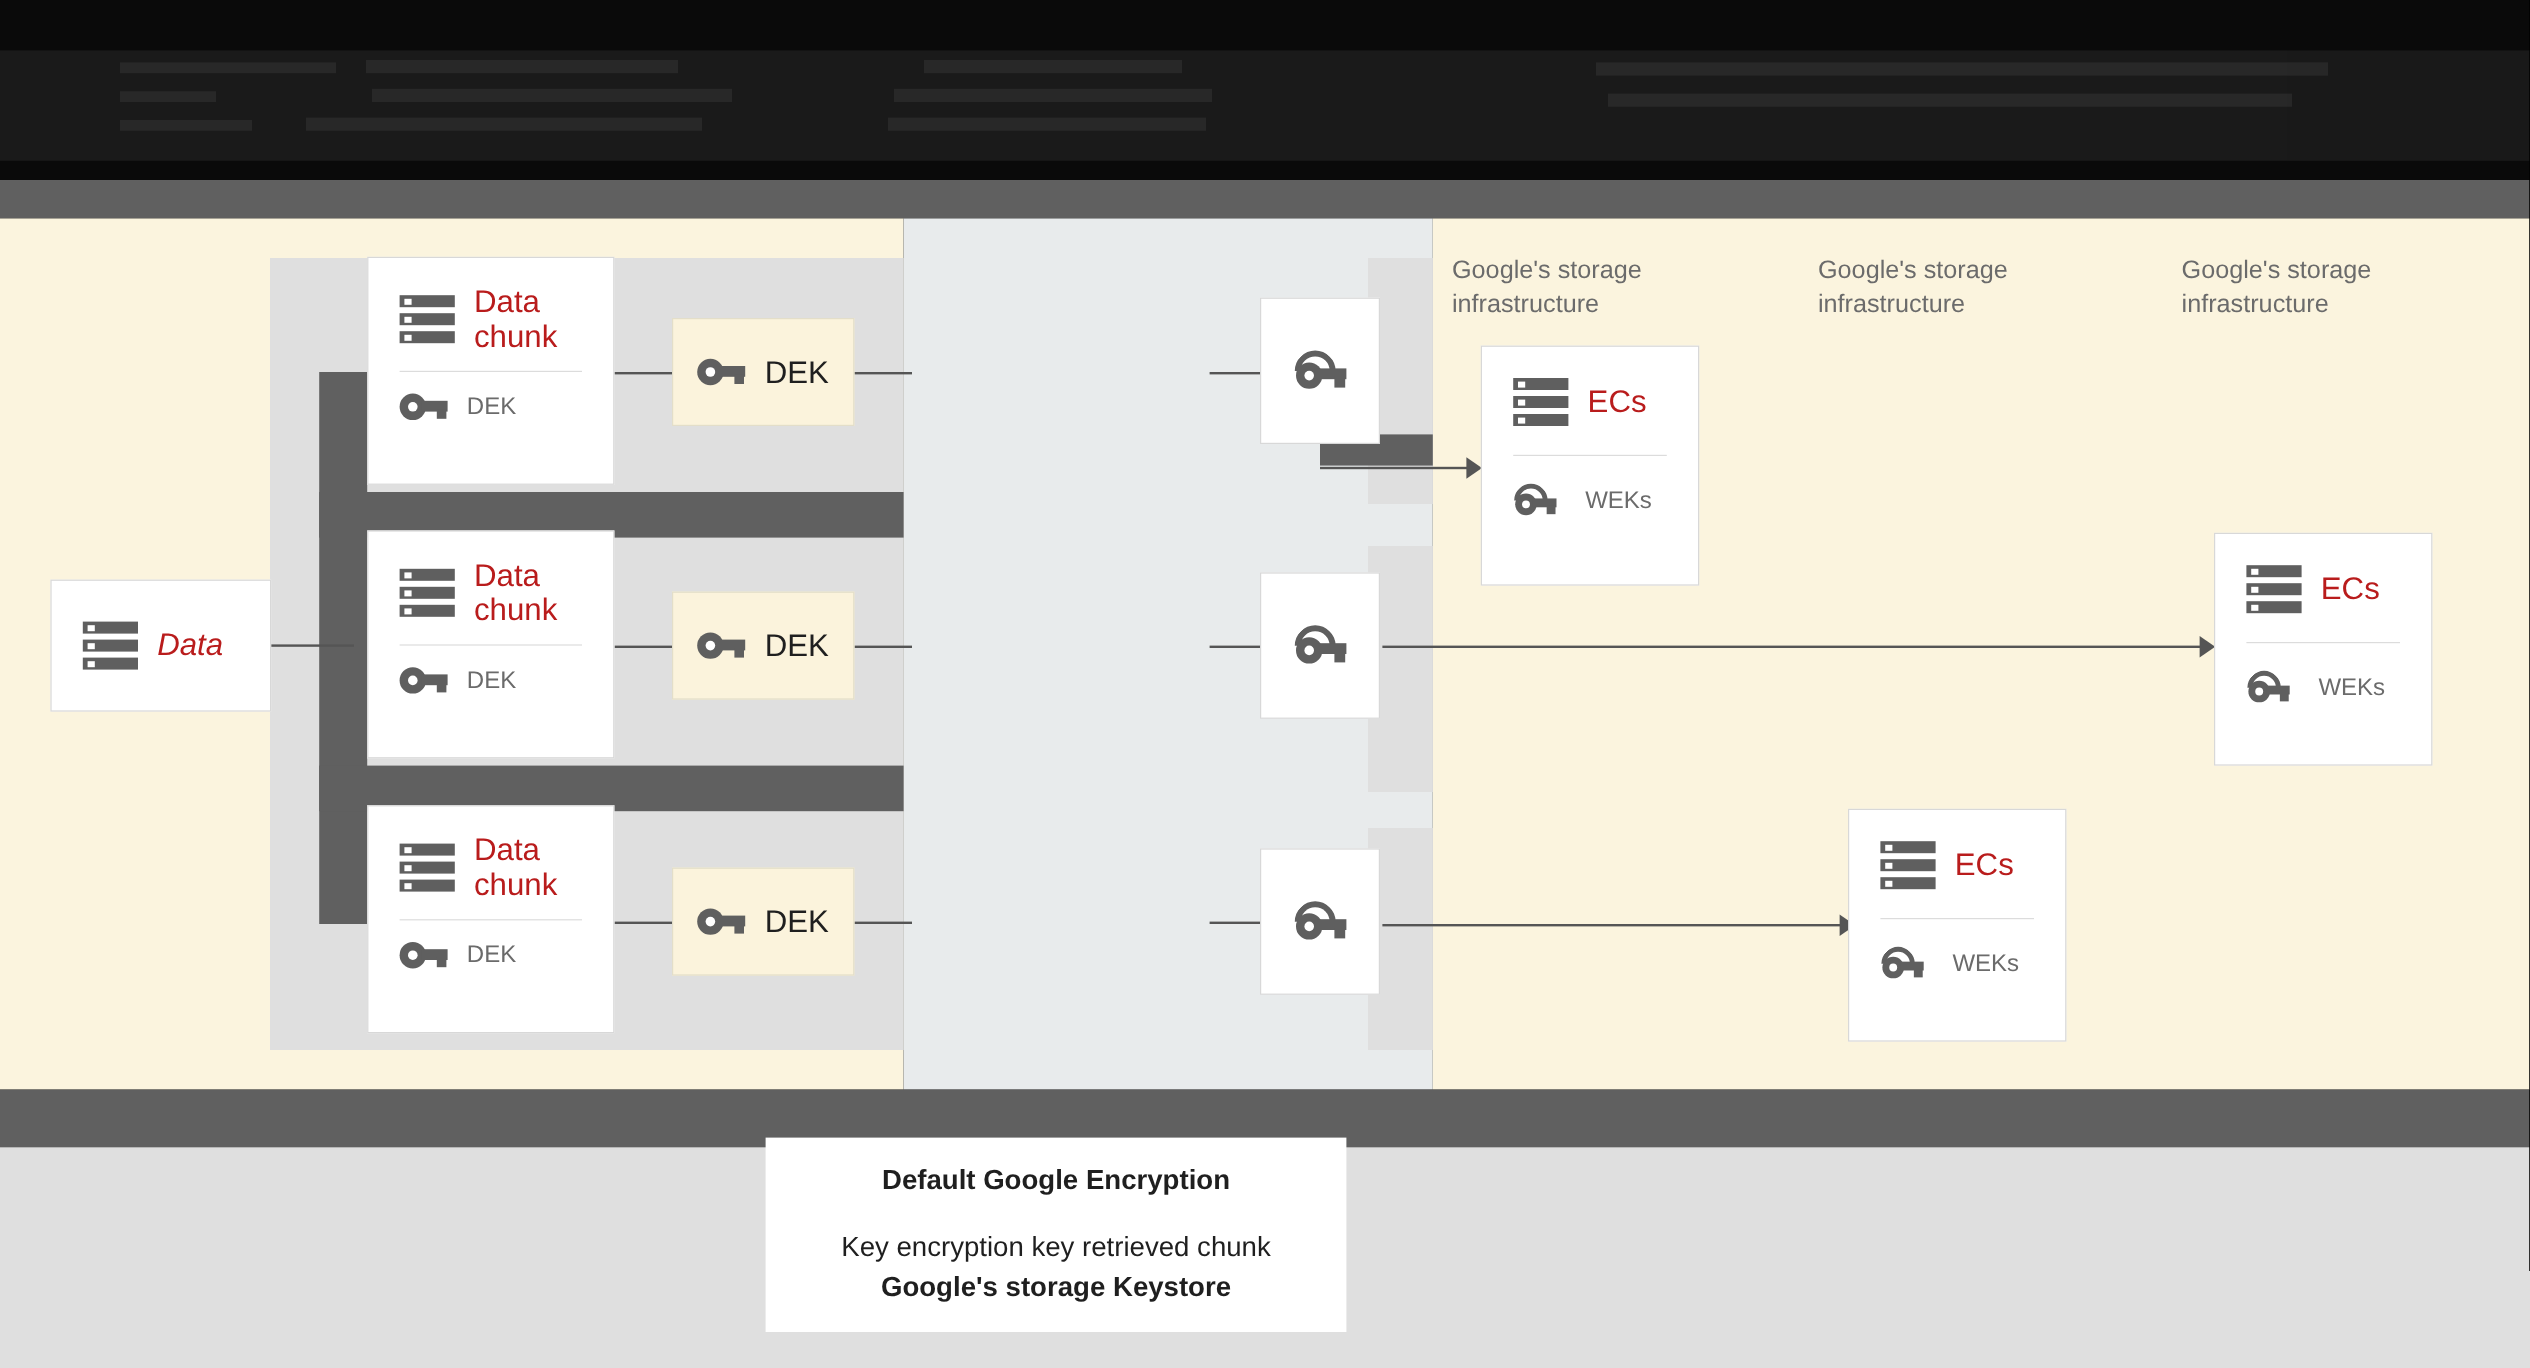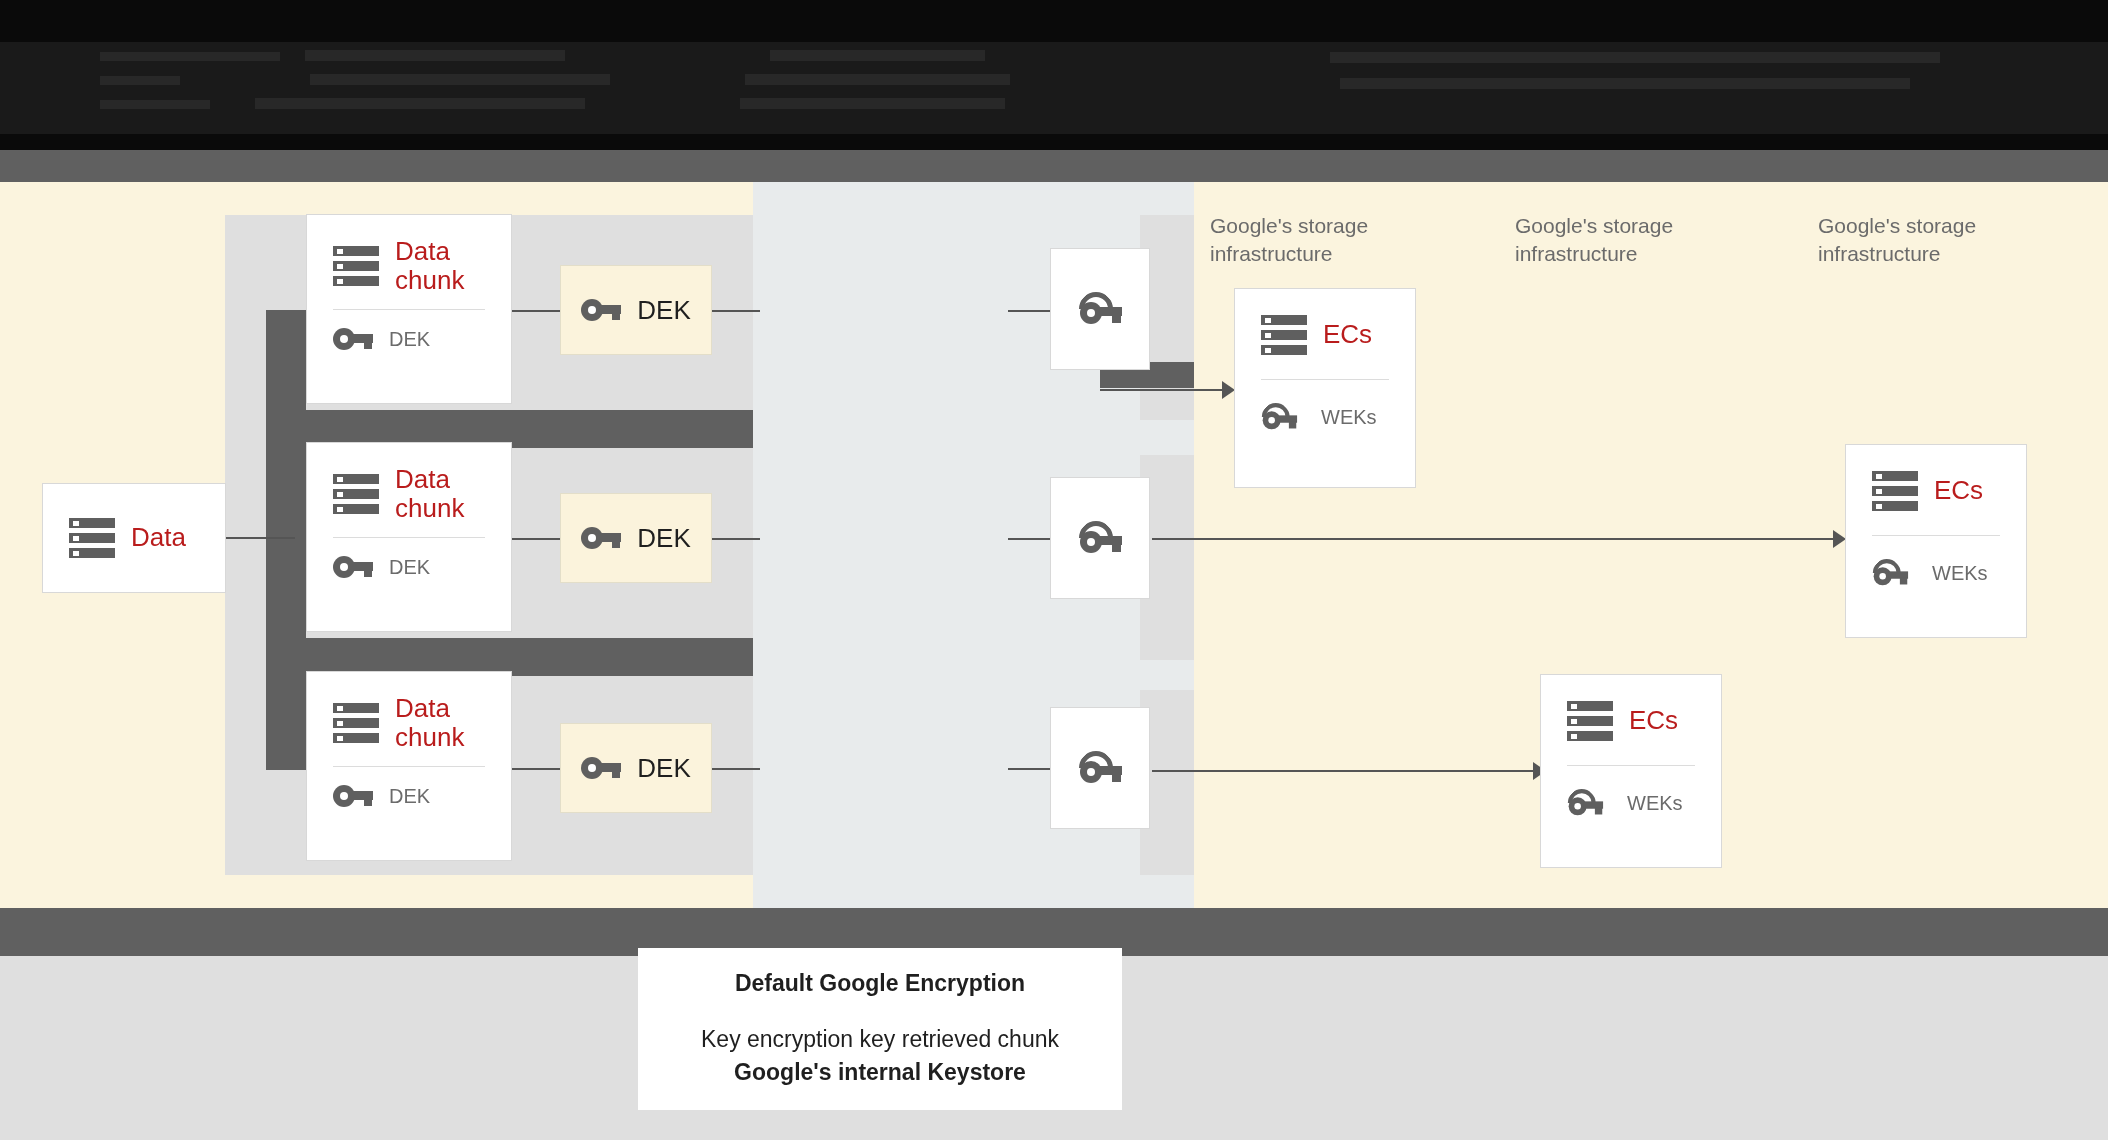--- a/index.html
+++ b/index.html
@@ -147,21 +147,21 @@
   <div class="arrowline" style="left:1100px;top:389px;width:124px;"></div>
   <div class="arrowhead" style="left:1222px;top:381px;"></div>
 
   <div class="arrowline" style="left:1152px;top:538px;width:686px;"></div>
   <div class="arrowhead" style="left:1833px;top:530px;"></div>
 
   <div class="arrowline" style="left:1152px;top:770px;width:386px;"></div>
   <div class="arrowhead" style="left:1533px;top:762px;"></div>
 
   <div class="card" style="left:42px;top:483px;width:184px;height:110px;display:flex;align-items:center;">
-    <div class="card-top" style="padding:0 0 0 26px;">
+    <div class="card-top" style="padding:0 0 0 26px;font-style:italic;">
       <span class="srv">
           <i></i>
           <i></i>
           <i></i>
         </span>
       <span class="card-title">Data</span>
     </div>
   </div>
 
   <div class="card" style="left:306px;top:214px;width:206px;height:190px;">
@@ -346,17 +346,17 @@
     </div>
   </div>
 
   <div class="band" id="grey-sep-bottom"></div>
   <div class="band" id="bottom-light"></div>
 
   <div id="caption-box">
     <div id="caption-title">Default Google Encryption</div>
     <div id="caption-body">
       <span>Key encryption key retrieved chunk</span><br>
-      <b>Google's internal Keystore</b>
+      <b>Google's storage Keystore</b>
     </div>
   </div>
 
 </div>
 
 </body></html>

